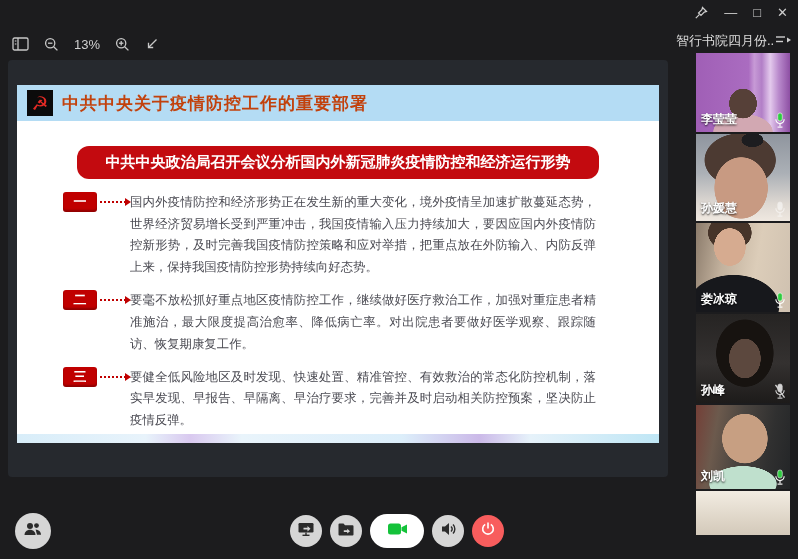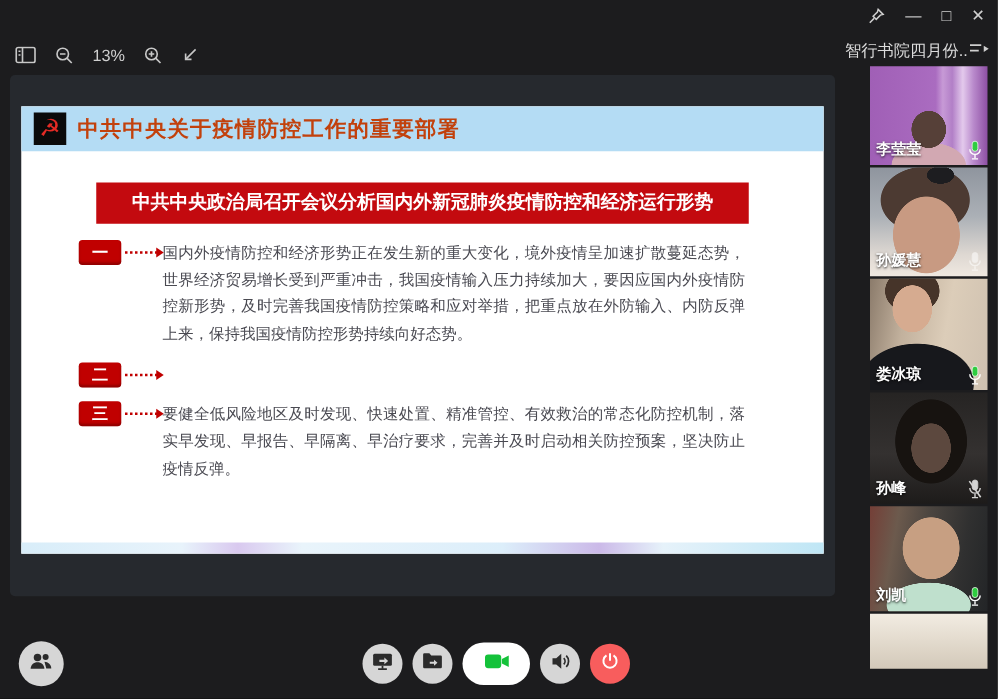--- a/index.html
+++ b/index.html
@@ -27,21 +27,21 @@
     background:
       radial-gradient(circle 60px at 78% 0%, rgba(255,255,255,.55), transparent 70%),
       radial-gradient(circle 90px at 40% 160%, rgba(255,255,255,.5), transparent 70%),
       linear-gradient(180deg,#f2fafe 0%,#cdе9f8 35%,#a9d8f2 70%,#8ac7eb 100%);
     background-color:#b4dcf4; }
   .emblem { width:26px; height:26px; background:#0b0b0b; color:#e42b25; font-size:19px;
             display:flex; align-items:center; justify-content:center; flex:none; }
   .slide-title { margin-left:9px; color:#c2410c; font-size:17px; font-weight:bold; letter-spacing:1px; white-space:nowrap; }
 
   .red-banner { margin:25px auto 0; width:522px; background:#c30a0f; color:#ffffff;
-                font-size:15px; font-weight:bold; text-align:center; padding:7px 2px; line-height:1.25; }
+                font-size:15px; font-weight:bold; text-align:center; padding:7px 2px; line-height:1.25;border-radius:12px; }
 
   .items { margin-top:13px; padding-left:46px; padding-right:28px; }
   .item { display:flex; align-items:flex-start; margin-bottom:11px; }
   .marker { flex:none; width:34px; height:20px; background:#c00000; color:#fff; border-radius:3px;
             font-size:13px; font-weight:bold; text-align:center; line-height:20px;
             box-shadow:inset 0 -2px 2px rgba(0,0,0,.25); }
   .connector { flex:none; width:26px; margin-top:9px; margin-left:3px; margin-right:4px;
                border-top:2px dotted #c00000; position:relative; }
   .connector::after { content:""; position:absolute; right:-5px; top:-5px; width:0; height:0;
                border-left:6px solid #c00000; border-top:4px solid transparent; border-bottom:4px solid transparent; }
@@ -166,20 +166,21 @@
       <div class="red-banner">中共中央政治局召开会议分析国内外新冠肺炎疫情防控和经济运行形势</div>
       <div class="items">
         <div class="item">
           <span class="marker">一</span>
           <span class="connector"></span>
           <span class="item-text">国内外疫情防控和经济形势正在发生新的重大变化，境外疫情呈加速扩散蔓延态势，世界经济贸易增长受到严重冲击，我国疫情输入压力持续加大，要因应国内外疫情防控新形势，及时完善我国疫情防控策略和应对举措，把重点放在外防输入、内防反弹上来，保持我国疫情防控形势持续向好态势。</span>
         </div>
         <div class="item">
           <span class="marker">二</span>
           <span class="connector"></span>
+          <span class="item-text">要毫不放松抓好重点地区疫情防控工作，继续做好医疗救治工作，加强对重症患者精准施治，最大限度提高治愈率、降低病亡率。对出院患者要做好医学观察、跟踪随访、恢复期康复工作。</span>
         </div>
         <div class="item">
           <span class="marker">三</span>
           <span class="connector"></span>
           <span class="item-text">要健全低风险地区及时发现、快速处置、精准管控、有效救治的常态化防控机制，落实早发现、早报告、早隔离、早治疗要求，完善并及时启动相关防控预案，坚决防止疫情反弹。</span>
         </div>
       </div>
       <div class="slide-footer"></div>
     </div>
   </div>

